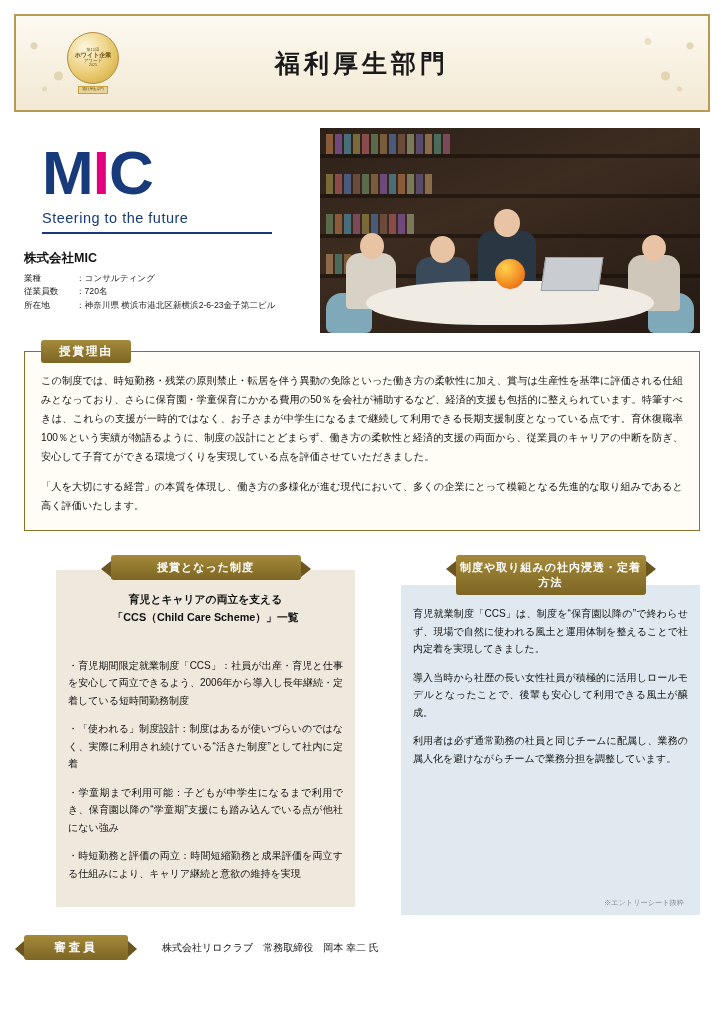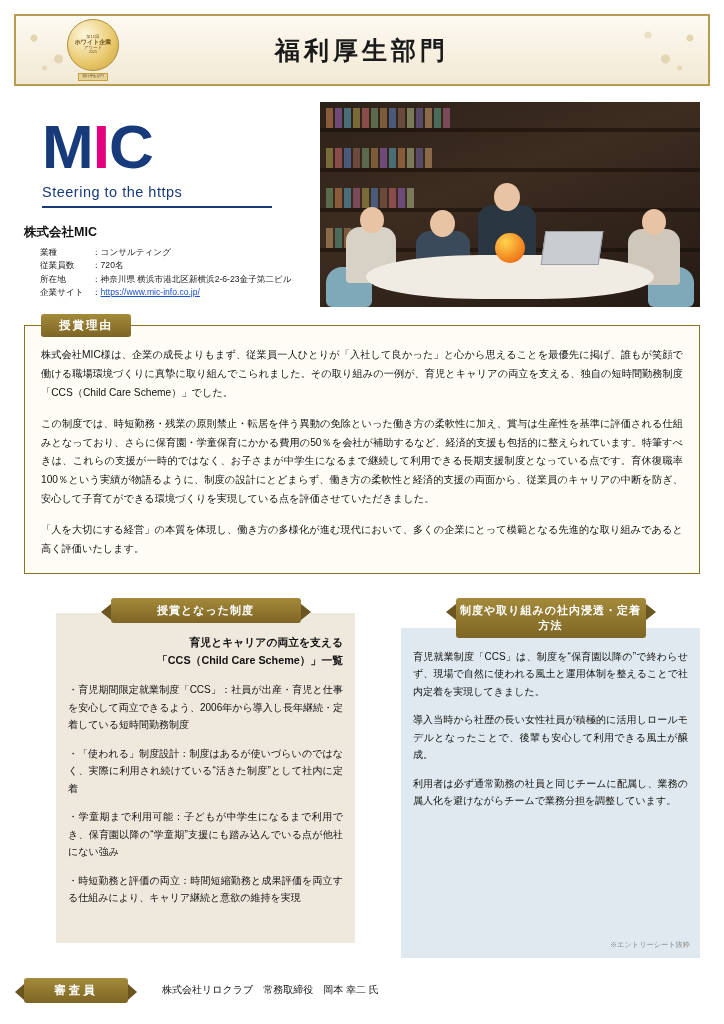--- a/index.html
+++ b/index.html
@@ -13,21 +13,21 @@
     position: relative;
     width: 724px; height: 1024px;
     background: #ffffff;
     overflow: hidden;
   }
 
   
   .header {
     position: relative;
     margin: 14px 14px 0 14px;
-    height: 72px;
+    height: 98px;
     background: linear-gradient(180deg,#fdfaf2 0%, #f7f0e0 55%, #f2e9d4 100%);
     border: 2px solid #b89b52;
     display: flex;
     align-items: center;
     justify-content: center;
   }
   .header:before, .header:after {
     content: "";
     position: absolute;
     top: 4px; bottom: 4px;
@@ -116,21 +116,21 @@
     font-weight: bold;
     color: #111;
   }
   .company-table {
     margin-top: 5px;
     font-size: 8.6px;
     color: #222;
     line-height: 1.55;
   }
   .company-row { display: flex; }
-  .company-row .k { width: 52px; flex: none; margin-left: 16px; }
+  .company-row .k { width: 52px; flex: none; }
   .company-row .v { flex: 1; }
   .company-row a { color: #1a4fd0; }
 
   .company-right {
     flex: 1;
     position: relative;
     background: linear-gradient(160deg,#2c2119 0%, #3d2c20 40%, #241a14 100%);
     overflow: hidden;
   }
   .shelf {
@@ -243,31 +243,31 @@
     padding: 20px 12px 14px 12px;
     font-size: 10px;
     line-height: 1.75;
     color: #111;
     min-height: 330px;
     position: relative;
   }
   .col-left-body { background: #efe9dd; }
   .col-right-body { background: #dfe9ef; }
   .col-title {
-    text-align: right;
+    text-align: center;
     font-weight: bold;
     font-size: 10.8px;
     line-height: 1.7;
-    margin-bottom: 12px;
+    margin-bottom: 30px;
   }
   .bullet { margin: 8px 0 11px 0; text-align: justify; }
   .rp { margin: 0 0 11px 0; text-align: justify; }
   .note {
     position: absolute;
-    right: 10px; bottom: 6px;
+    right: 16px; bottom: 6px;
     font-size: 7.2px;
     color: #8a8a8a;
   }
 
   
   .judge {
     display: flex;
     align-items: center;
     margin: 20px 24px 0 24px;
   }
@@ -316,42 +316,36 @@
   </div>
 
   <div class="company">
     <div class="company-left">
       <div class="logo-wrap">
         <div class="logo-mic">
           <span class="logo-m">M</span>
           <span class="logo-i">I</span>
           <span class="logo-c">C</span>
         </div>
-        <div class="logo-tag">Steering to the https</div>
+        <div class="logo-tag">Steering to the future</div>
         <div class="logo-rule"></div>
       </div>
       <div class="company-name">株式会社MIC</div>
       <div class="company-table">
         <div class="company-row">
           <div class="k">業種</div>
           <div class="v">：コンサルティング</div>
         </div>
         <div class="company-row">
           <div class="k">従業員数</div>
           <div class="v">：720名</div>
         </div>
         <div class="company-row">
           <div class="k">所在地</div>
           <div class="v">：神奈川県 横浜市港北区新横浜2-6-23金子第二ビル</div>
-        </div>
-        <div class="company-row">
-          <div class="k">企業サイト</div>
-          <div class="v">
-            <span>：</span><a href="#">https://www.mic-info.co.jp/</a>
-          </div>
         </div>
       </div>
     </div>
 
     <div class="company-right">
       <div class="shelf s1"></div>
       <div class="shelf s2"></div>
       <div class="shelf s3"></div>
       <div class="shelf s4"></div>
 
@@ -422,21 +416,20 @@
       <div class="person p-head" style="right:34px; bottom:72px; width:24px; height:26px;"></div>
 
       <div class="table-top"></div>
       <div class="ball"></div>
       <div class="laptop"></div>
     </div>
   </div>
 
   <div class="section-box">
     <div class="section-tab">授賞理由</div>
-    <p class="reason-p">株式会社MIC様は、企業の成長よりもまず、従業員一人ひとりが「入社して良かった」と心から思えることを最優先に掲げ、誰もが笑顔で働ける職場環境づくりに真摯に取り組んでこられました。その取り組みの一例が、育児とキャリアの両立を支える、独自の短時間勤務制度「CCS（Child Care Scheme）」でした。</p>
     <p class="reason-p">この制度では、時短勤務・残業の原則禁止・転居を伴う異動の免除といった働き方の柔軟性に加え、賞与は生産性を基準に評価される仕組みとなっており、さらに保育園・学童保育にかかる費用の50％を会社が補助するなど、経済的支援も包括的に整えられています。特筆すべきは、これらの支援が一時的ではなく、お子さまが中学生になるまで継続して利用できる長期支援制度となっている点です。育休復職率100％という実績が物語るように、制度の設計にとどまらず、働き方の柔軟性と経済的支援の両面から、従業員のキャリアの中断を防ぎ、安心して子育てができる環境づくりを実現している点を評価させていただきました。</p>
     <p class="reason-p">「人を大切にする経営」の本質を体現し、働き方の多様化が進む現代において、多くの企業にとって模範となる先進的な取り組みであると高く評価いたします。</p>
   </div>
 
   <div class="cols">
     <div class="col">
       <div class="col-head">授賞となった制度</div>
       <div class="col-body col-left-body">
         <div class="col-title">
           <div>育児とキャリアの両立を支える</div>

